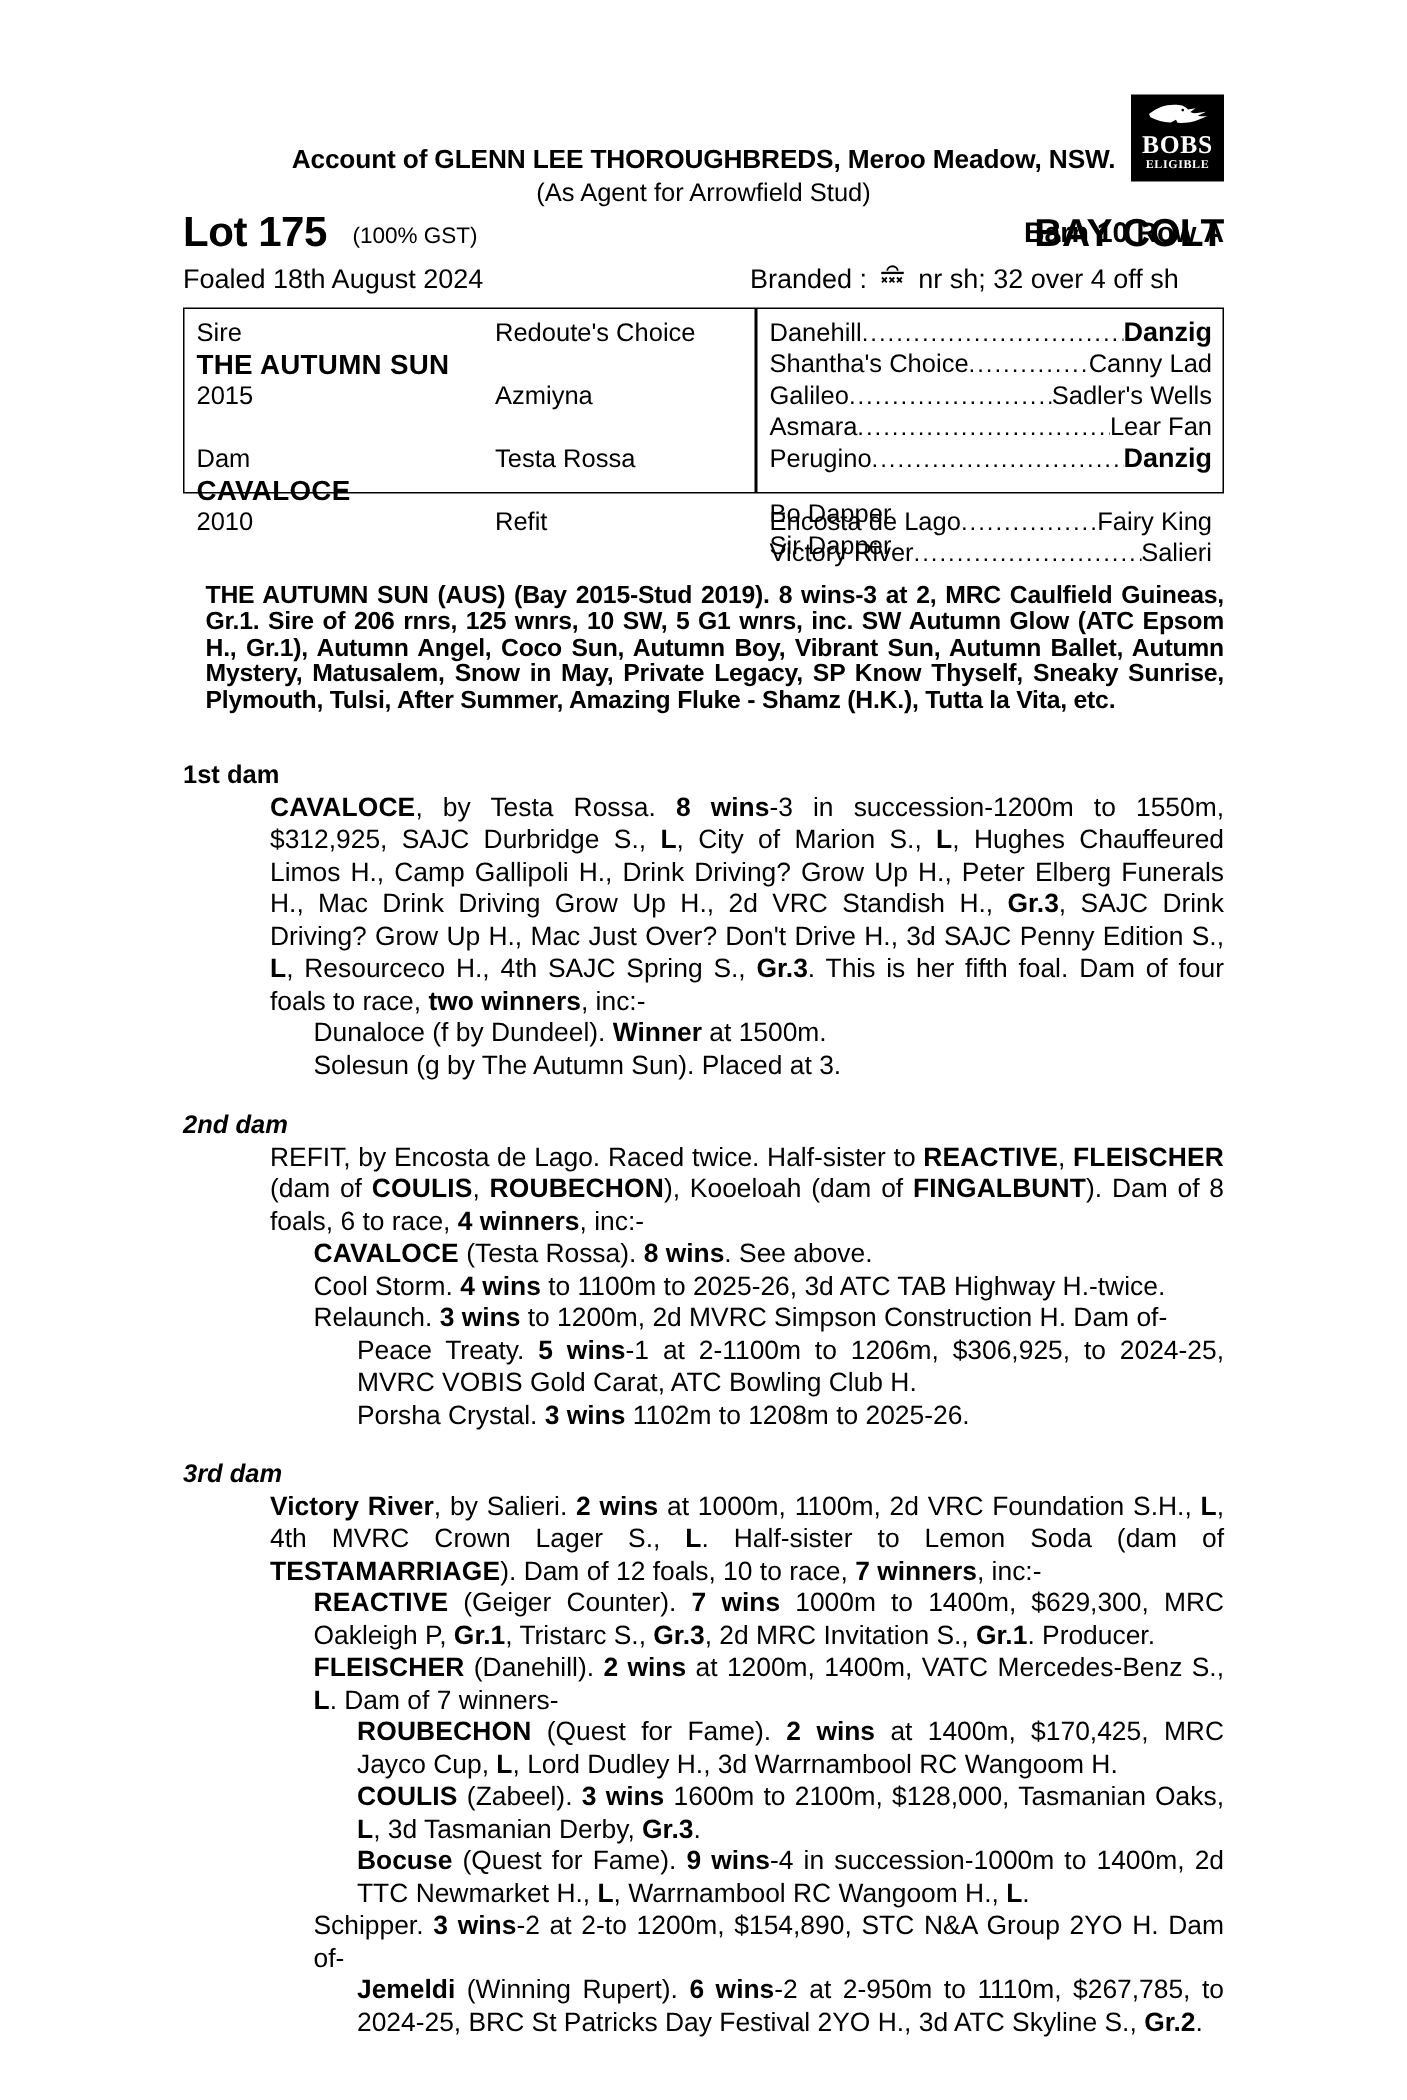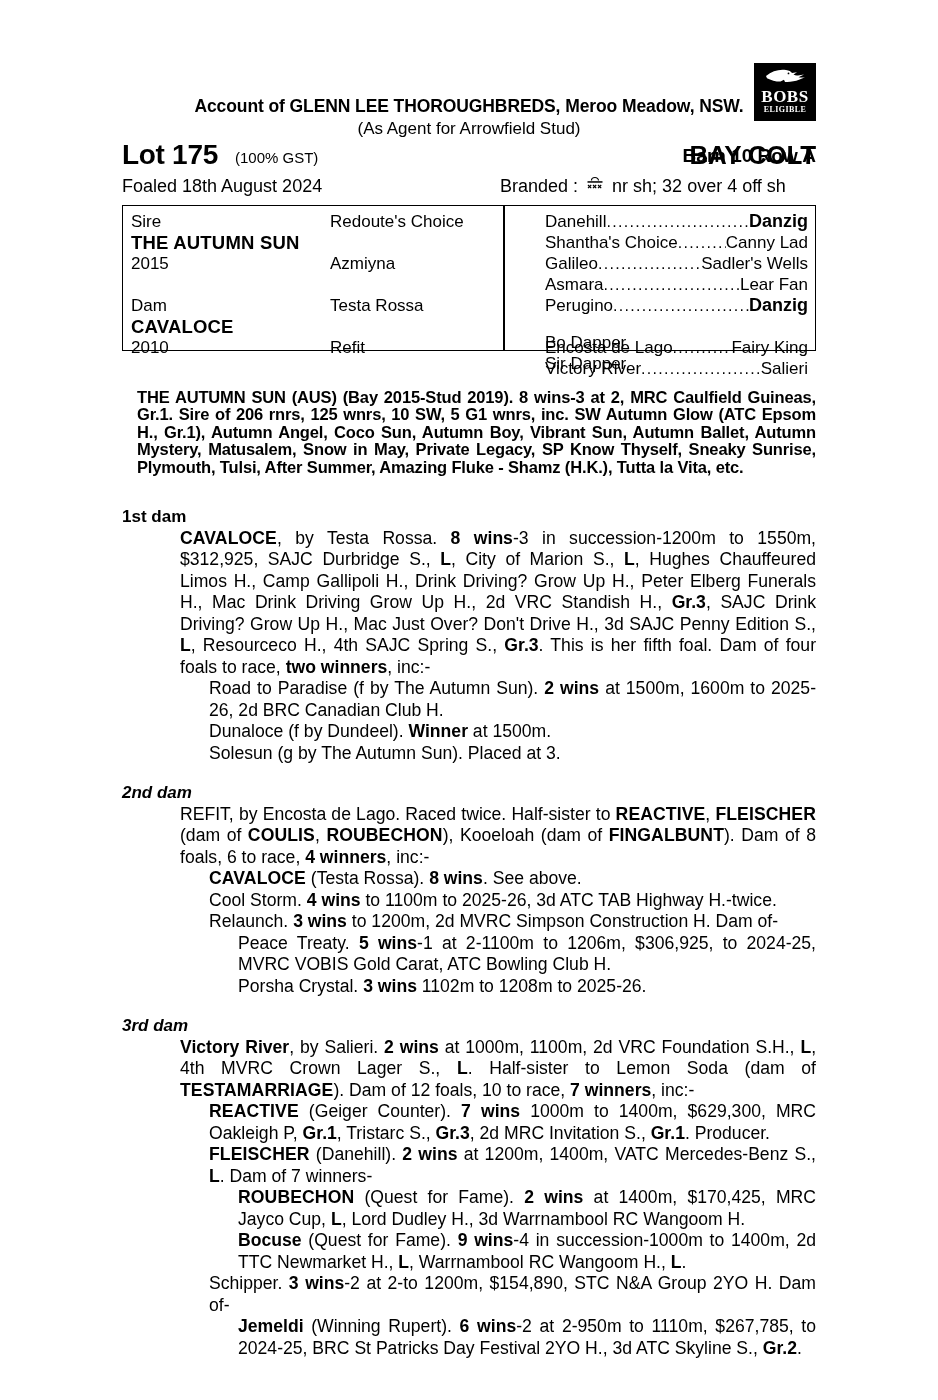--- a/index.html
+++ b/index.html
@@ -137,21 +137,21 @@
     height: 19px;
     margin: 0 1px;
   }
 
   
   .ped {
     position: absolute;
     left: 122px;
     top: 205px;
     width: 694px;
-    height: 146px;
+    height: 124px;
     border: 1.6px solid #000;
     box-sizing: border-box;
   }
   .ped-divider {
     position: absolute;
     left: 380px;
     top: 0;
     width: 1.6px;
     height: 100%;
     background: #000;
@@ -187,21 +187,20 @@
   .gp {
     position: absolute;
     left: 8px;
     right: 7px;
     height: 21px;
     font-size: 17px;
     line-height: 21px;
     white-space: nowrap;
     display: flex;
     align-items: baseline;
-    margin-left: 32px;
   }
   .gp .nm { flex: 0 0 auto; }
   .gp .dots {
     flex: 1 1 auto;
     overflow: hidden;
     white-space: nowrap;
     letter-spacing: 1.3px;
     font-size: 16px;
     margin: 0 0px;
     color: #000;
@@ -342,33 +341,33 @@
           <span class="gg">Salieri</span>
         </div>
       </div>
   </div>
 
   <div class="blurb">THE AUTUMN SUN (AUS) (Bay 2015-Stud 2019). 8 wins-3 at 2, MRC Caulfield Guineas, Gr.1. Sire of 206 rnrs, 125 wnrs, 10 SW, 5 G1 wnrs, inc. SW Autumn Glow (ATC Epsom H., Gr.1), Autumn Angel, Coco Sun, Autumn Boy, Vibrant Sun, Autumn Ballet, Autumn Mystery, Matusalem, Snow in May, Private Legacy, SP Know Thyself, Sneaky Sunrise, Plymouth, Tulsi, After Summer, Amazing Fluke - Shamz (H.K.), Tutta la Vita, etc.</div>
 
   <div class="prose" id="prose">
       <div class="damhead">1st dam</div>
       <p class="entry hang1"><span class="blk">CAVALOCE</span><span>, by Testa Rossa. </span><span style="font-weight: bold;">8 wins</span><span>-3 in succession-1200m to 1550m, $312,925, SAJC Durbridge S., </span><span style="font-weight: bold;">L</span><span>, City of Marion S., </span><span style="font-weight: bold;">L</span><span>, Hughes Chauffeured Limos H., Camp Gallipoli H., Drink Driving? Grow Up H., Peter Elberg Funerals H., Mac Drink Driving Grow Up H., 2d VRC Standish H., </span><span style="font-weight: bold;">Gr.3</span><span>, SAJC Drink Driving? Grow Up H., Mac Just Over? Don't Drive H., 3d SAJC Penny Edition S., </span><span style="font-weight: bold;">L</span><span>, Resourceco H., 4th SAJC Spring S., </span><span style="font-weight: bold;">Gr.3</span><span>. This is her fifth foal. Dam of four foals to race, </span><span style="font-weight: bold;">two winners</span><span>, inc:-</span></p>
-      <p class="entry hang2"><span>Road to Paradise (f by The Autumn Sun). </span><span style="font-weight: bold;">2 wins</span><span> at 1500m, 1600m to 2025-26, 2d BRC Canadian Club H.</span></p>
       <p class="entry hang2"><span>Dunaloce (f by Dundeel). </span><span style="font-weight: bold;">Winner</span><span> at 1500m.</span></p>
       <p class="entry hang2"><span>Solesun (g by The Autumn Sun). Placed at 3.</span></p>
       <div class="damhead sp-before">2nd dam</div>
       <p class="entry hang1"><span>REFIT, by Encosta de Lago. Raced twice. Half-sister to </span><span class="blk">REACTIVE</span><span>, </span><span class="blk">FLEISCHER</span><span> (dam of </span><span class="blk">COULIS</span><span>, </span><span class="blk">ROUBECHON</span><span>), Kooeloah (dam of </span><span class="blk">FINGALBUNT</span><span>). Dam of 8 foals, 6 to race, </span><span style="font-weight: bold;">4 winners</span><span>, inc:-</span></p>
       <p class="entry hang2"><span class="blk">CAVALOCE</span><span> (Testa Rossa). </span><span style="font-weight: bold;">8 wins</span><span>. See above.</span></p>
       <p class="entry hang2"><span>Cool Storm. </span><span style="font-weight: bold;">4 wins</span><span> to 1100m to 2025-26, 3d ATC TAB Highway H.-twice.</span></p>
       <p class="entry hang2"><span>Relaunch. </span><span style="font-weight: bold;">3 wins</span><span> to 1200m, 2d MVRC Simpson Construction H. Dam of-</span></p>
       <p class="entry hang3"><span>Peace Treaty. </span><span style="font-weight: bold;">5 wins</span><span>-1 at 2-1100m to 1206m, $306,925, to 2024-25, MVRC VOBIS Gold Carat, ATC Bowling Club H.</span></p>
       <p class="entry hang3"><span>Porsha Crystal. </span><span style="font-weight: bold;">3 wins</span><span> 1102m to 1208m to 2025-26.</span></p>
       <div class="damhead sp-before">3rd dam</div>
       <p class="entry hang1"><span style="font-weight: bold;">Victory River</span><span>, by Salieri. </span><span style="font-weight: bold;">2 wins</span><span> at 1000m, 1100m, 2d VRC Foundation S.H., </span><span style="font-weight: bold;">L</span><span>, 4th MVRC Crown Lager S., </span><span style="font-weight: bold;">L</span><span>. Half-sister to Lemon Soda (dam of </span><span class="blk">TESTAMARRIAGE</span><span>). Dam of 12 foals, 10 to race, </span><span style="font-weight: bold;">7 winners</span><span>, inc:-</span></p>
       <p class="entry hang2"><span class="blk">REACTIVE</span><span> (Geiger Counter). </span><span style="font-weight: bold;">7 wins</span><span> 1000m to 1400m, $629,300, MRC Oakleigh P, </span><span style="font-weight: bold;">Gr.1</span><span>, Tristarc S., </span><span style="font-weight: bold;">Gr.3</span><span>, 2d MRC Invitation S., </span><span style="font-weight: bold;">Gr.1</span><span>. Producer.</span></p>
       <p class="entry hang2"><span class="blk">FLEISCHER</span><span> (Danehill). </span><span style="font-weight: bold;">2 wins</span><span> at 1200m, 1400m, VATC Mercedes-Benz S., </span><span style="font-weight: bold;">L</span><span>. Dam of 7 winners-</span></p>
       <p class="entry hang3"><span class="blk">ROUBECHON</span><span> (Quest for Fame). </span><span style="font-weight: bold;">2 wins</span><span> at 1400m, $170,425, MRC Jayco Cup, </span><span style="font-weight: bold;">L</span><span>, Lord Dudley H., 3d Warrnambool RC Wangoom H.</span></p>
+      <p class="entry hang3"><span class="blk">COULIS</span><span> (Zabeel). </span><span style="font-weight: bold;">3 wins</span><span> 1600m to 2100m, $128,000, Tasmanian Oaks, </span><span style="font-weight: bold;">L</span><span>, 3d Tasmanian Derby, </span><span style="font-weight: bold;">Gr.3</span><span>.</span></p>
       <p class="entry hang3"><span style="font-weight: bold;">Bocuse</span><span> (Quest for Fame). </span><span style="font-weight: bold;">9 wins</span><span>-4 in succession-1000m to 1400m, 2d TTC Newmarket H., </span><span style="font-weight: bold;">L</span><span>, Warrnambool RC Wangoom H., </span><span style="font-weight: bold;">L</span><span>.</span></p>
       <p class="entry hang2"><span>Schipper. </span><span style="font-weight: bold;">3 wins</span><span>-2 at 2-to 1200m, $154,890, STC N&amp;A Group 2YO H. Dam of-</span></p>
       <p class="entry hang3"><span style="font-weight: bold;">Jemeldi</span><span> (Winning Rupert). </span><span style="font-weight: bold;">6 wins</span><span>-2 at 2-950m to 1110m, $267,785, to 2024-25, BRC St Patricks Day Festival 2YO H., 3d ATC Skyline S., </span><span style="font-weight: bold;">Gr.2</span><span>.</span></p>
     </div>
 
 </div>
 
 </body></html>

